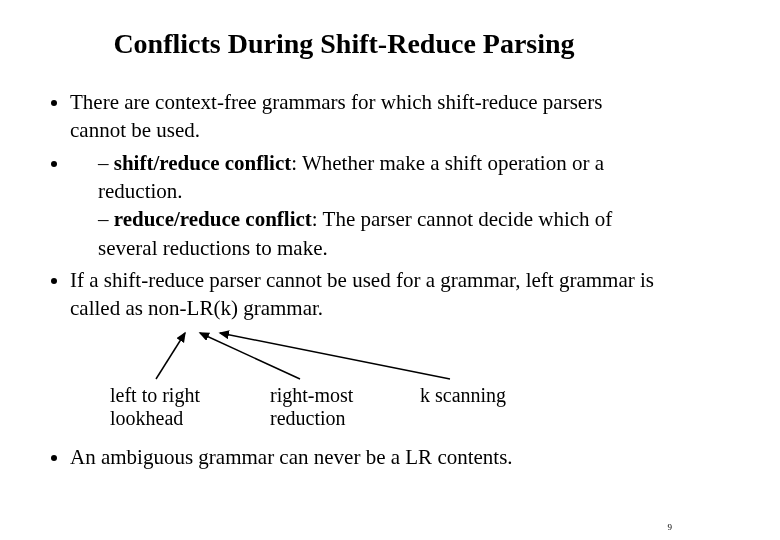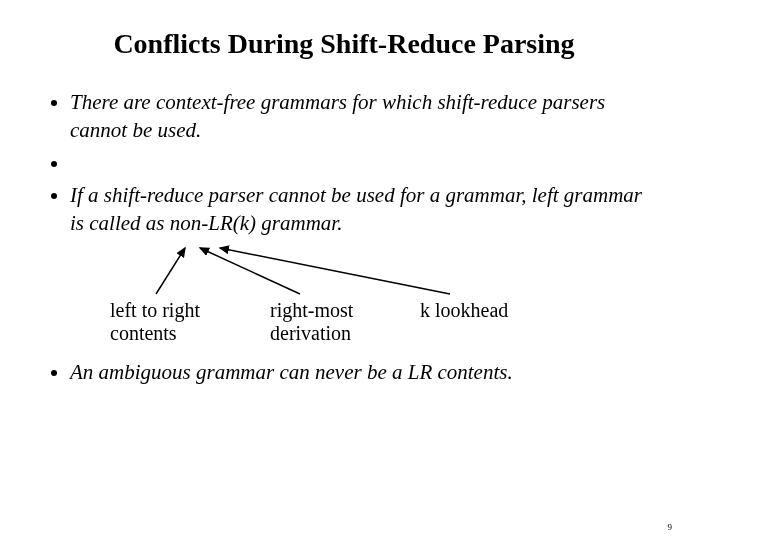--- a/index.html
+++ b/index.html
@@ -24,21 +24,20 @@
     text-align: center;
     padding-top: 28px;
     padding-bottom: 28px;
   }
   ul.top {
     list-style: disc;
     margin: 0 30px 0 50px;
     padding: 0 0 0 20px;
     font-size: 21px;
     line-height: 1.35;
-    font-style: italic;
   }
   ul.top > li {
     margin-bottom: 4px;
   }
   ul.sub {
     list-style: none;
     margin: 2px 0 2px 0;
     padding-left: 28px;
   }
   ul.sub > li::before {
@@ -76,45 +75,47 @@
 <body>
 
 <div class="slide">
 
   <div class="title">Conflicts During Shift-Reduce Parsing</div>
 
   <ul class="top">
     <li>There are context-free grammars for which shift-reduce parsers cannot be used.</li>
     <li>
       <ul class="sub">
+        <li><span class="bold">shift/reduce conflict</span><span>: Whether make a shift operation or a reduction.</span></li>
+        <li><span class="bold">reduce/reduce conflict</span><span>: The parser cannot decide which of several reductions to make.</span></li>
       </ul>
     </li>
     <li>If a shift-reduce parser cannot be used for a grammar, left grammar is called as non-LR(k) grammar.</li>
   </ul>
 
   <div class="arrows-wrap">
     <svg width="500" height="70">
       <defs>
         <marker id="ah" markerWidth="8" markerHeight="8" refX="6" refY="3" orient="auto">
           <path d="M0,0 L7,3 L0,6 Z" fill="#000"></path>
         </marker>
       </defs>
       <line x1="86" y1="50" x2="115" y2="4" stroke="#000" stroke-width="1.5" marker-end="url(#ah)"></line>
       <line x1="230" y1="50" x2="130" y2="4" stroke="#000" stroke-width="1.5" marker-end="url(#ah)"></line>
       <line x1="380" y1="50" x2="150" y2="4" stroke="#000" stroke-width="1.5" marker-end="url(#ah)"></line>
     </svg>
     <div class="label" style="left:40px;  top:55px;">
       <span>left to right</span><br>
-      <span>contents</span>
+      <span>lookhead</span>
     </div>
     <div class="label" style="left:200px; top:55px;">
       <span>right-most</span><br>
-      <span>derivation</span>
+      <span>reduction</span>
     </div>
-    <div class="label" style="left:350px; top:55px;">k lookhead</div>
+    <div class="label" style="left:350px; top:55px;">k scanning</div>
   </div>
 
   <ul class="top">
     <li>An ambiguous grammar can never be a LR contents.</li>
   </ul>
 
   <div class="page-num">9</div>
 </div>
 
 </body></html>

